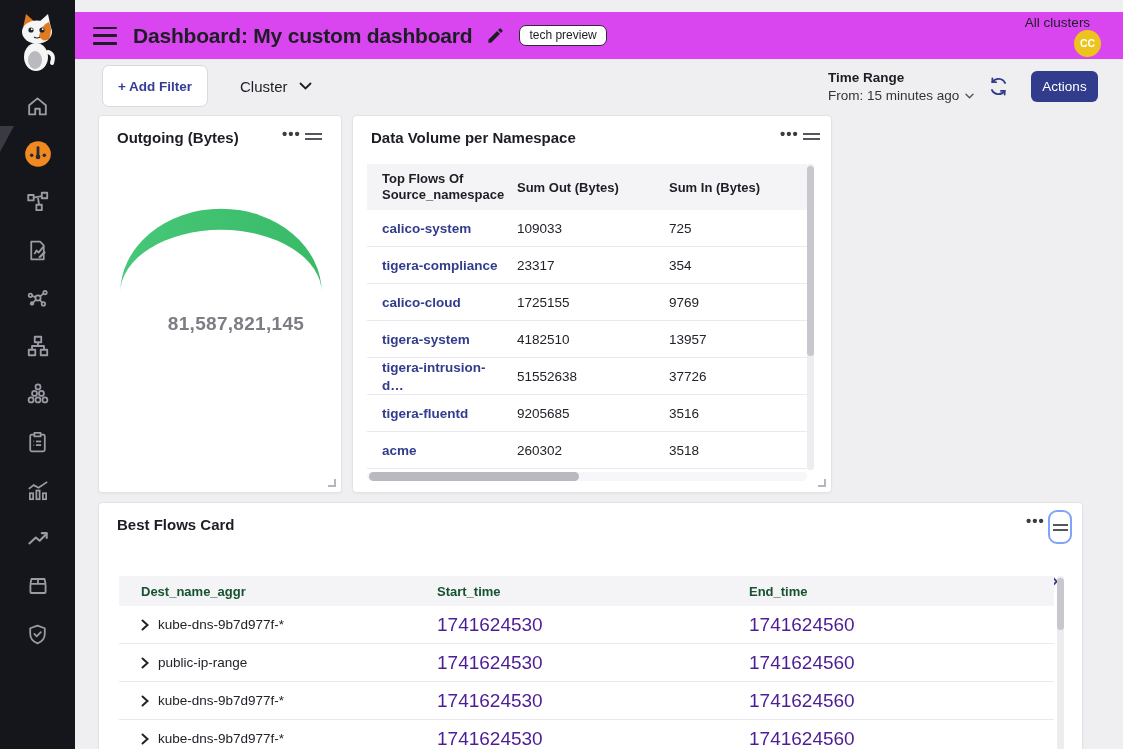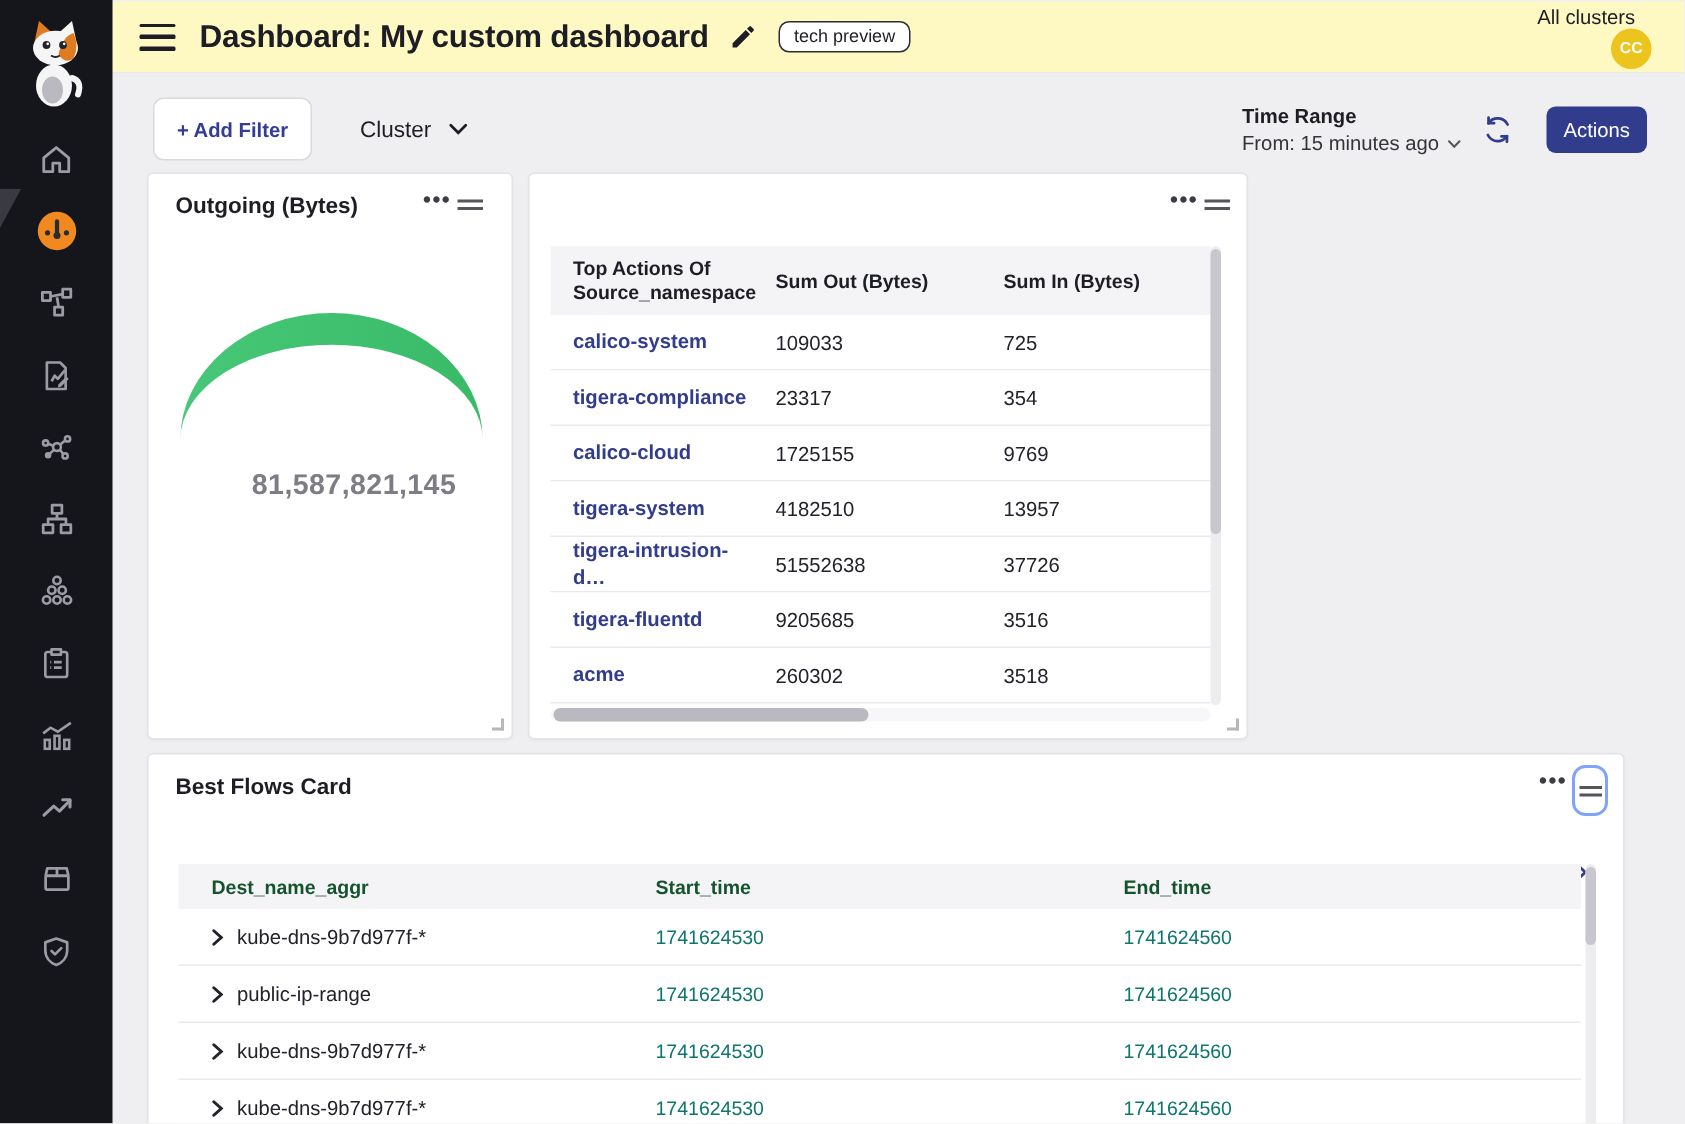--- a/index.html
+++ b/index.html
@@ -9,21 +9,21 @@
 
   
   .sidebar { position:absolute; left:0; top:0; width:75px; height:749px; background:#15151c; z-index:5; }
   .logo-wrap { position:absolute; left:9px; top:10px; width:56px; height:62px; }
   .nav-item { position:absolute; left:0; width:75px; height:48px; display:flex; align-items:center; justify-content:center; cursor:pointer; }
   .nav-item svg { display:block; }
   .active-wedge { position:absolute; left:0; top:126px; width:0; height:0;
      border-left:14px solid #3a3a42; border-bottom:26px solid transparent; }
 
   
-  .topbar { position:absolute; left:75px; top:1px; width:1048px; height:48px; background:#fef9c3; border-bottom:1px solid #e9e9ec; display:flex; align-items:center; z-index:4; }
+  .topbar { position:absolute; left:75px; top:12px; width:1048px; height:48px; background:#d946ef; border-bottom:1px solid #e9e9ec; display:flex; align-items:center; z-index:4; }
   .hamburger { margin-left:18px; width:24px; height:18px; display:flex; flex-direction:column; justify-content:space-between; cursor:pointer; }
   .hamburger span { display:block; height:2.6px; background:#1d1d25; border-radius:1px; }
   .page-title { margin-left:16px; font-size:21px; font-weight:bold; color:#1d1d25; letter-spacing:-0.2px; }
   .edit-pencil { margin-left:14px; cursor:pointer; display:flex; align-items:center; }
   .badge { margin-left:14px; border:1px solid #2c2c34; border-radius:7px; padding:2px 9px 3px; font-size:12px; color:#1d1d25; background:#fff; }
   .topbar-right { margin-left:auto; display:flex; align-items:center; margin-right:22px;flex-direction:column; }
   .clusters-label { font-size:13.5px; color:#1d1d25; cursor:pointer; }
   .avatar { margin-left:60px; width:27px; height:27px; border-radius:50%; background:#edc31d; color:#ffffff; font-size:10.5px; font-weight:bold; display:flex; align-items:center; justify-content:center; cursor:pointer; }
 
   
@@ -79,21 +79,21 @@
   .pg-next { display:flex; align-items:center; gap:4px; cursor:pointer; }
   .pg-next .pg-txt { font-size:12.5px; font-weight:bold; color:#323c8d;margin-top:48px; }
   .bf-table { position:absolute; left:20px; top:73px; width:935px; }
   .bf-head { display:flex; background:#f4f4f6; height:30px; align-items:center; }
   .bf-head > div { font-size:13px; font-weight:bold; color:#14532d; }
   .bf-row { display:flex; height:38px; align-items:center; border-bottom:1px solid #eaeaee; background:#fff; }
   .bf-c1 { width:318px; padding-left:22px; display:flex; align-items:center; gap:9px; }
   .bf-c2 { width:312px; padding-left:0; }
   .bf-c3 { width:300px; }
   .bf-row .bf-c1 .bf-name { font-size:13.5px; color:#22222a; }
-  .bf-row .bf-c2, .bf-row .bf-c3 { font-size:13px; color:#0f766e; }
+  .bf-row .bf-c2, .bf-row .bf-c3 { font-size:19px; color:#4c1d95; }
   .row-chevron { cursor:pointer; display:flex; }
   .bf-vscroll { left:958px; top:73px; height:237px; }
 </style>
 </head>
 <body>
 
 <div class="app">
 
   <aside class="sidebar">
     <div class="logo-wrap">
@@ -275,29 +275,30 @@
             <stop offset="1" stop-color="#38ba67"></stop>
         </linearGradient>
       </defs>
       <path d="M 5 95 A 105 88 0 0 1 215 95 A 105 66 0 0 0 5 95 Z" fill="url(#gaugeGrad)"></path>
     </svg>
     <div class="gauge-value">81,587,821,145</div>
     <div class="resize-corner"></div>
   </section>
 
   <section class="card card-datavol">
+    <div class="card-title">Data Volume per Namespace</div>
     <div class="ellipsis-btn" style="left:427px">•••</div>
     <div class="drag-handle" style="left:450px">
         <span></span>
         <span></span>
       </div>
 
     <div class="dv-table">
       <div class="dv-head">
-        <div class="dv-c1">Top Actions Of Source_namespace</div>
+        <div class="dv-c1">Top Flows Of Source_namespace</div>
         <div class="dv-c2">Sum Out (Bytes)</div>
         <div class="dv-c3">Sum In (Bytes)</div>
       </div>
       <div>
 
           <div class="dv-row">
             <div class="dv-c1"><a class="ns-link">calico-system</a></div>
             <div class="dv-c2">109033</div>
             <div class="dv-c3">725</div>
           </div>

